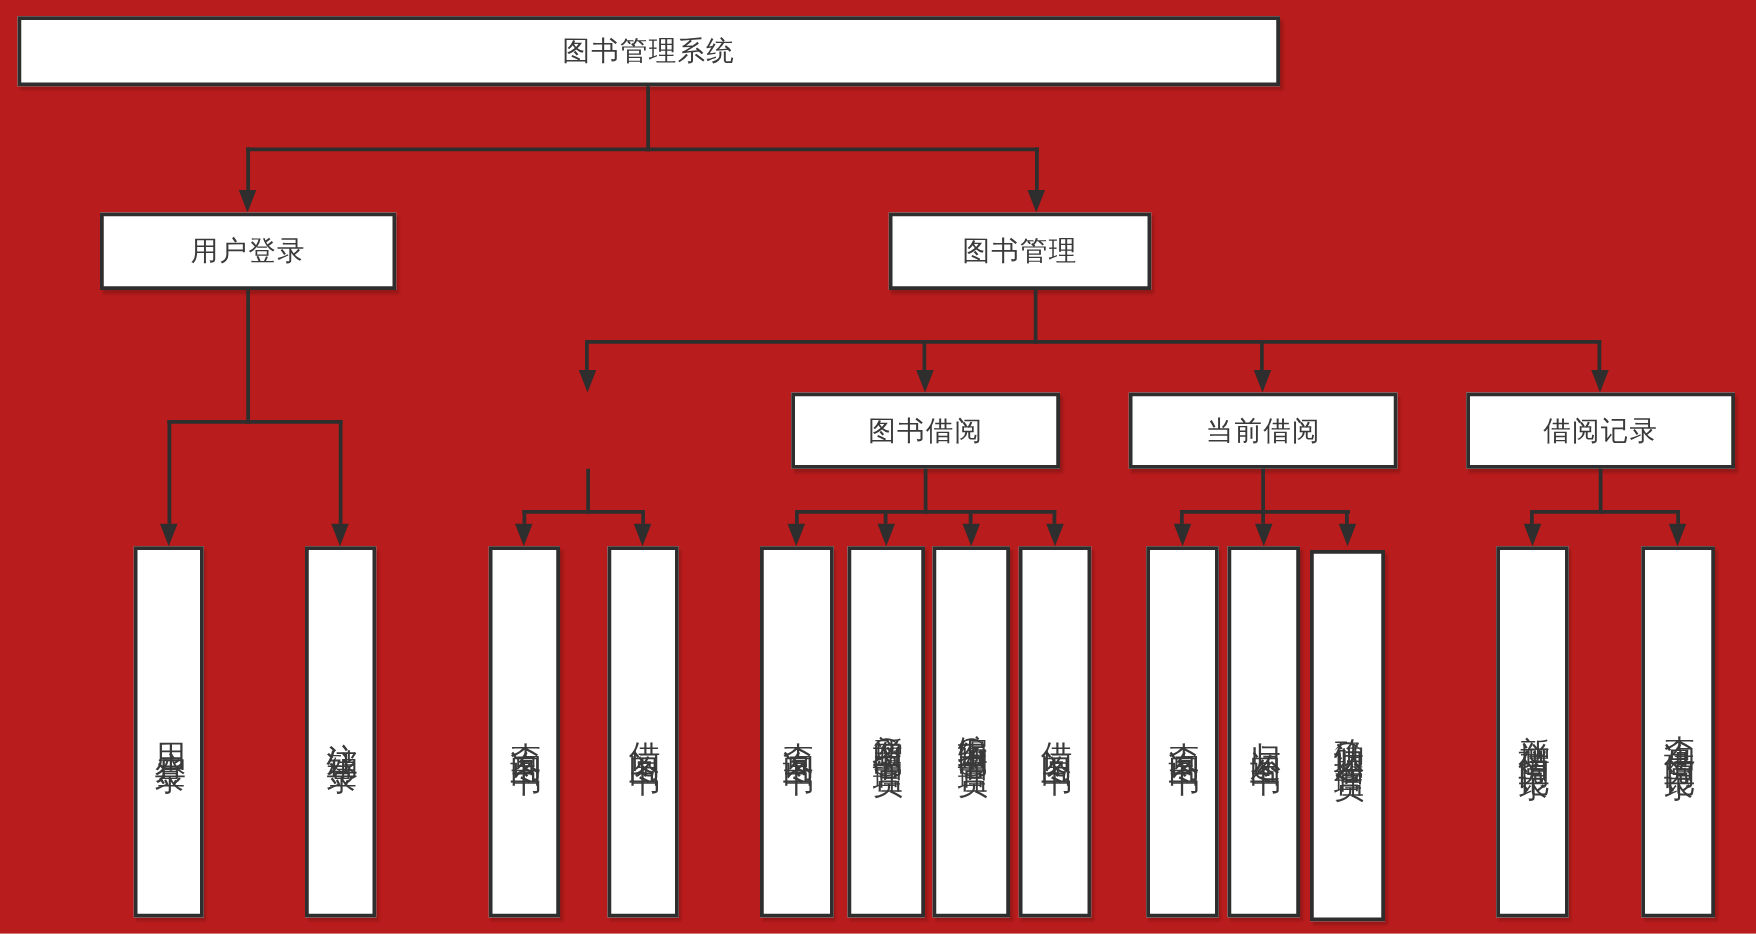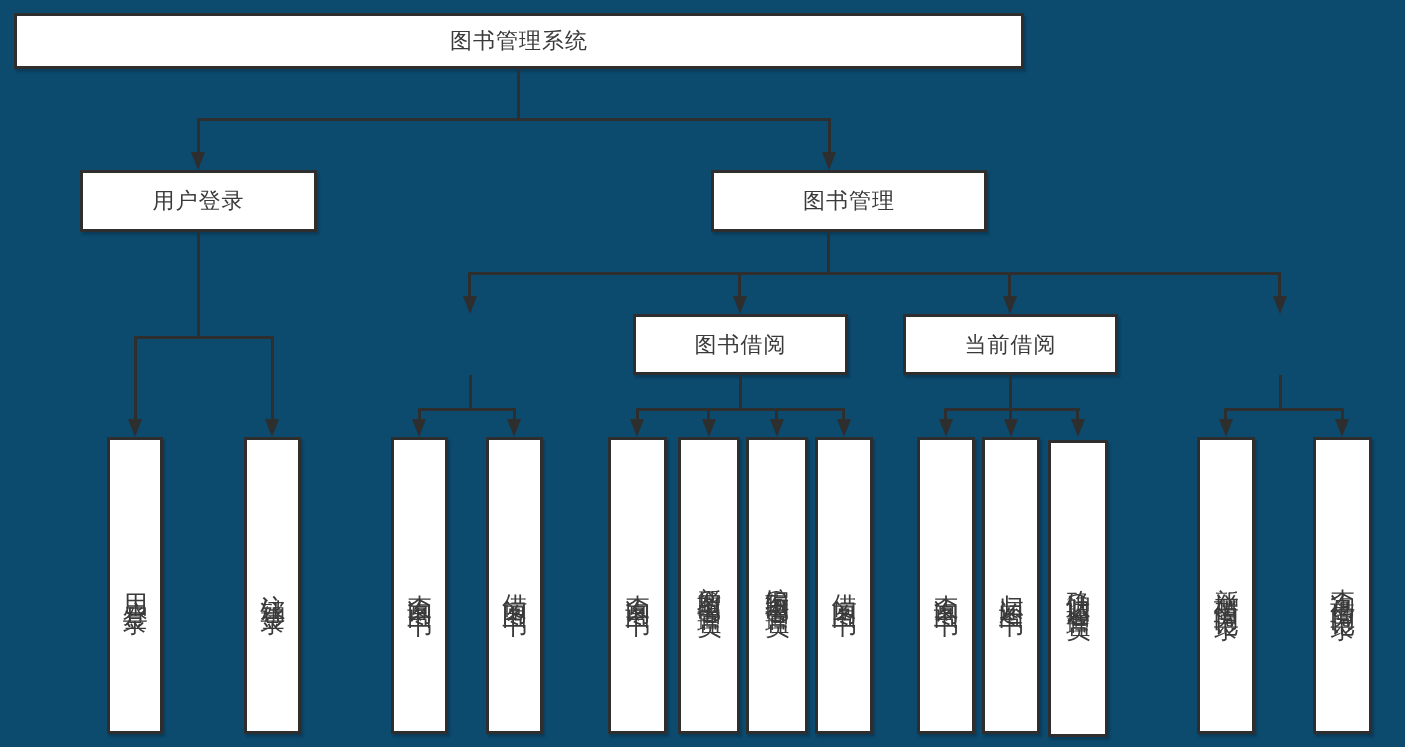--- a/index.html
+++ b/index.html
@@ -1,21 +1,21 @@
 <!DOCTYPE html>
 <html><head>
 <meta charset="utf-8">
 <style>
   html, body { margin: 0; padding: 0; background: #ffffff; }
   body { font-family: "Liberation Sans", sans-serif; }
   .canvas {
     position: relative;
     width: 1405px;
     height: 747px;
-    background: #0c4a6e;
+    background: #b91c1c;
     overflow: hidden;
     color: #3a3a3a;
     text-decoration: underline;
   }
   .node {
     position: absolute;
     background: #ffffff;
     border: 3px solid #2e2e2e;
     box-sizing: border-box;
     display: flex;
@@ -63,21 +63,21 @@
   <div class="vline" style="left:517px; top:69px; height:52px;"></div>
   <div class="hline" style="left:197px; top:118px; width:634px;"></div>
   <div class="vline" style="left:197px; top:118px; height:36px;"></div>
   <div class="arrow" style="left:191px; top:152px;"></div>
   <div class="vline" style="left:828px; top:118px; height:36px;"></div>
   <div class="arrow" style="left:822px; top:152px;"></div>
 
   <div class="node node-h" style="left:80px; top:170px; width:237px; height:62px;">
     <span>用户登录</span>
   </div>
-  <div class="node node-h" style="left:711px; top:170px; width:276px; height:62px;">
+  <div class="node node-h" style="left:711px; top:170px; width:210px; height:62px;">
     <span>图书管理</span>
   </div>
 
   <div class="vline" style="left:197px; top:232px; height:107px;"></div>
   <div class="hline" style="left:134px; top:336px; width:140px;"></div>
   <div class="vline" style="left:134px; top:336px; height:83px;"></div>
   <div class="arrow" style="left:128px; top:419px;"></div>
   <div class="vline" style="left:271px; top:336px; height:83px;"></div>
   <div class="arrow" style="left:265px; top:419px;"></div>
 
@@ -90,20 +90,23 @@
   <div class="vline" style="left:1008px; top:272px; height:26px;"></div>
   <div class="arrow" style="left:1003px; top:296px;"></div>
   <div class="vline" style="left:1278px; top:272px; height:26px;"></div>
   <div class="arrow" style="left:1273px; top:296px;"></div>
 
   <div class="node node-h" style="left:633px; top:314px; width:215px; height:61px;">
     <span>图书借阅</span>
   </div>
   <div class="node node-h" style="left:903px; top:314px; width:215px; height:61px;">
     <span>当前借阅</span>
+  </div>
+  <div class="node node-h" style="left:1173px; top:314px; width:215px; height:61px;">
+    <span>借阅记录</span>
   </div>
 
   <div class="vline" style="left:469px; top:375px; height:36px;"></div>
   <div class="hline" style="left:418px; top:408px; width:98px;"></div>
   <div class="vline" style="left:418px; top:408px; height:11px;"></div>
   <div class="arrow" style="left:412px; top:419px;"></div>
   <div class="vline" style="left:513px; top:408px; height:11px;"></div>
   <div class="arrow" style="left:507px; top:419px;"></div>
 
   <div class="vline" style="left:739px; top:375px; height:36px;"></div>

